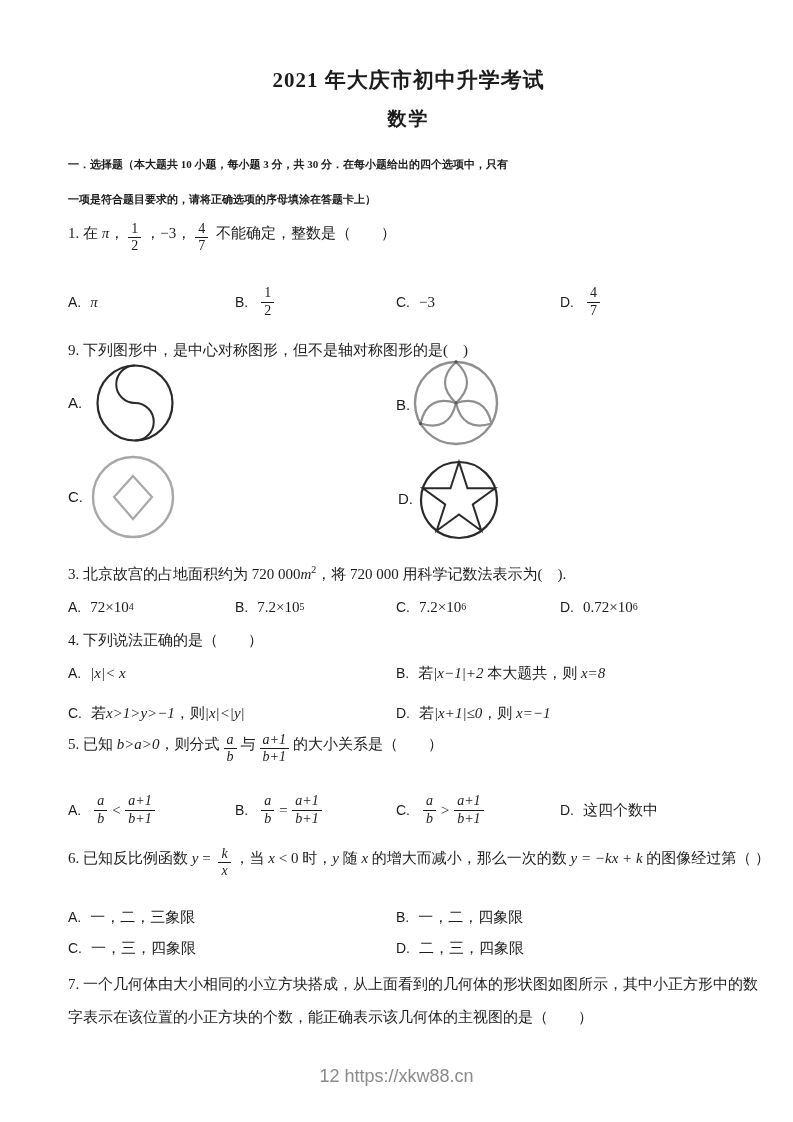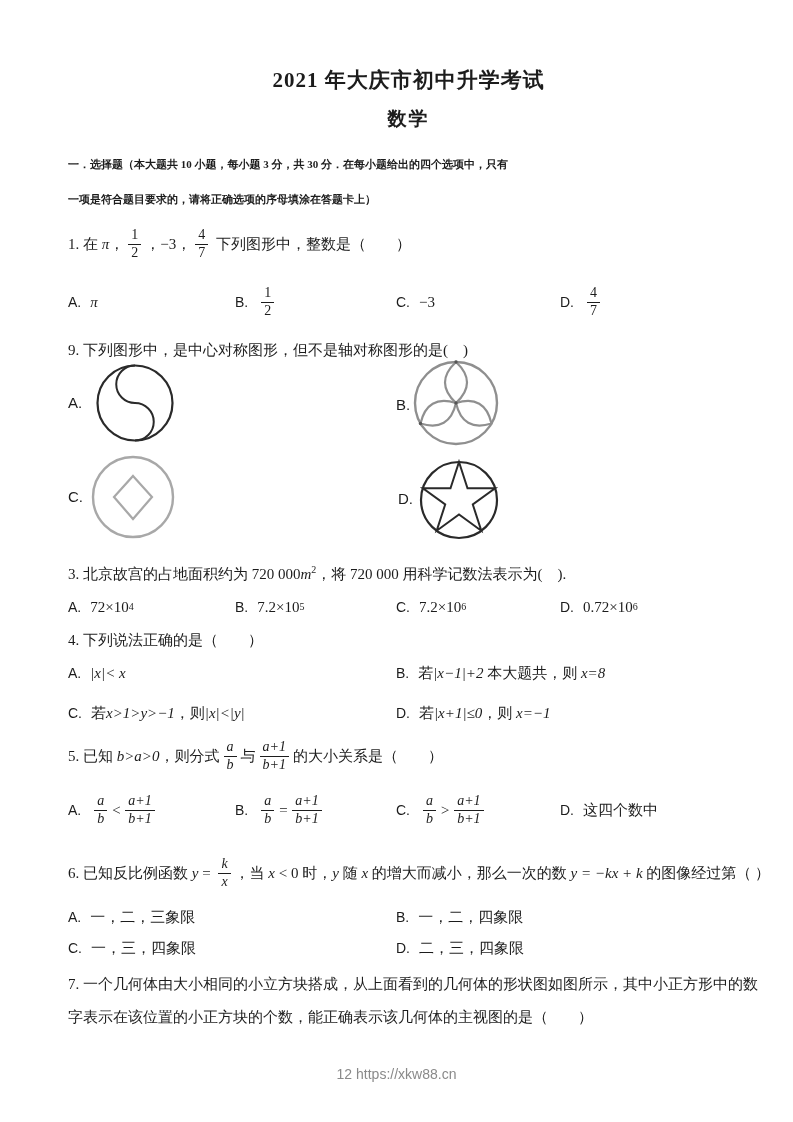--- a/index.html
+++ b/index.html
@@ -3,49 +3,49 @@
 <meta charset="utf-8">
 <style>
   html,body{margin:0;padding:0;background:#fff;}
   .page{position:relative;width:793px;height:1122px;background:#ffffff;overflow:hidden;
         font-family:"Liberation Serif","DejaVu Serif",serif;color:#1c1c1c;}
   .center{position:absolute;left:0;width:793px;text-align:center;margin-left:12px;}
   .doc-title{top:66px;font-size:21px;font-weight:bold;letter-spacing:1px;}
   .doc-subtitle{top:106px;font-size:19px;font-weight:bold;letter-spacing:2px;}
   .stem{position:absolute;left:68px;font-size:15px;line-height:24px;white-space:pre;}
   .bold{font-weight:bold;font-size:11px;}
-  .flexstem{display:flex;align-items:center;}
+  .flexstem{display:flex;}
   .t{white-space:pre;}
   .mi{font-family:"Liberation Serif","DejaVu Serif",serif;font-style:italic;white-space:pre;}
   sup{font-size:10px;line-height:0;}
   .frac{display:inline-flex;flex-direction:column;align-items:center;vertical-align:middle;
         margin:0 4px;line-height:1.15;font-size:14px;}
   .frac.it{font-style:italic;}
   .fn{border-bottom:1px solid #1c1c1c;padding:0 3px;}
   .fd{padding:0 3px;}
   .opt{position:absolute;display:flex;align-items:center;gap:9px;font-size:15px;}
   .olabel{font-family:"Liberation Sans","DejaVu Sans",sans-serif;font-size:14px;}
   .ocontent{display:inline-flex;align-items:center;white-space:pre;}
   .figlabel{position:absolute;font-family:"Liberation Sans","DejaVu Sans",sans-serif;font-size:15px;}
   .figsvg{position:absolute;}
   .footer{position:absolute;top:1066px;left:0;width:793px;text-align:center;
-          font-family:"Liberation Sans","DejaVu Sans",sans-serif;font-size:14px;color:#8a8a8a;}
+          font-family:"Liberation Sans","DejaVu Sans",sans-serif;font-size:18px;color:#8a8a8a;}
 </style>
 </head>
 <body>
 
 <div class="page">
 
   <div class="center doc-title">2021 年大庆市初中升学考试</div>
   <div class="center doc-subtitle">数学</div>
 
   <div class="stem bold" style="top:152px">一．选择题（本大题共 10 小题，每小题 3 分，共 30 分．在每小题给出的四个选项中，只有</div>
   <div class="stem bold" style="top:187px">一项是符合题目要求的，请将正确选项的序母填涂在答题卡上）</div>
 
-  <div class="stem flexstem" style="top:221px;height:46px"><span class="t">1. 在 </span><span class="mi">π</span><span class="t">，</span><span class="frac"><span class="fn">1</span><span class="fd">2</span></span><span class="t">，−3，</span><span class="frac"><span class="fn">4</span><span class="fd">7</span></span><span class="t"> 下列图形中，整数是（　　）</span></div>
+  <div class="stem flexstem" style="top:221px;height:46px"><span class="t">1. 在 </span><span class="mi">π</span><span class="t">，</span><span class="frac"><span class="fn">1</span><span class="fd">2</span></span><span class="t">，−3，</span><span class="frac"><span class="fn">4</span><span class="fd">7</span></span><span class="t"> 不能确定，整数是（　　）</span></div>
   <div>
     <div class="opt" style="left:68px;top:278px;height:48px">
       <span class="olabel">A.</span>
       <span class="ocontent"><span class="mi">π</span></span>
     </div>
     <div class="opt" style="left:235px;top:278px;height:48px">
       <span class="olabel">B.</span>
       <span class="ocontent"><span class="frac"><span class="fn">1</span><span class="fd">2</span></span></span>
     </div>
     <div class="opt" style="left:396px;top:278px;height:48px">

